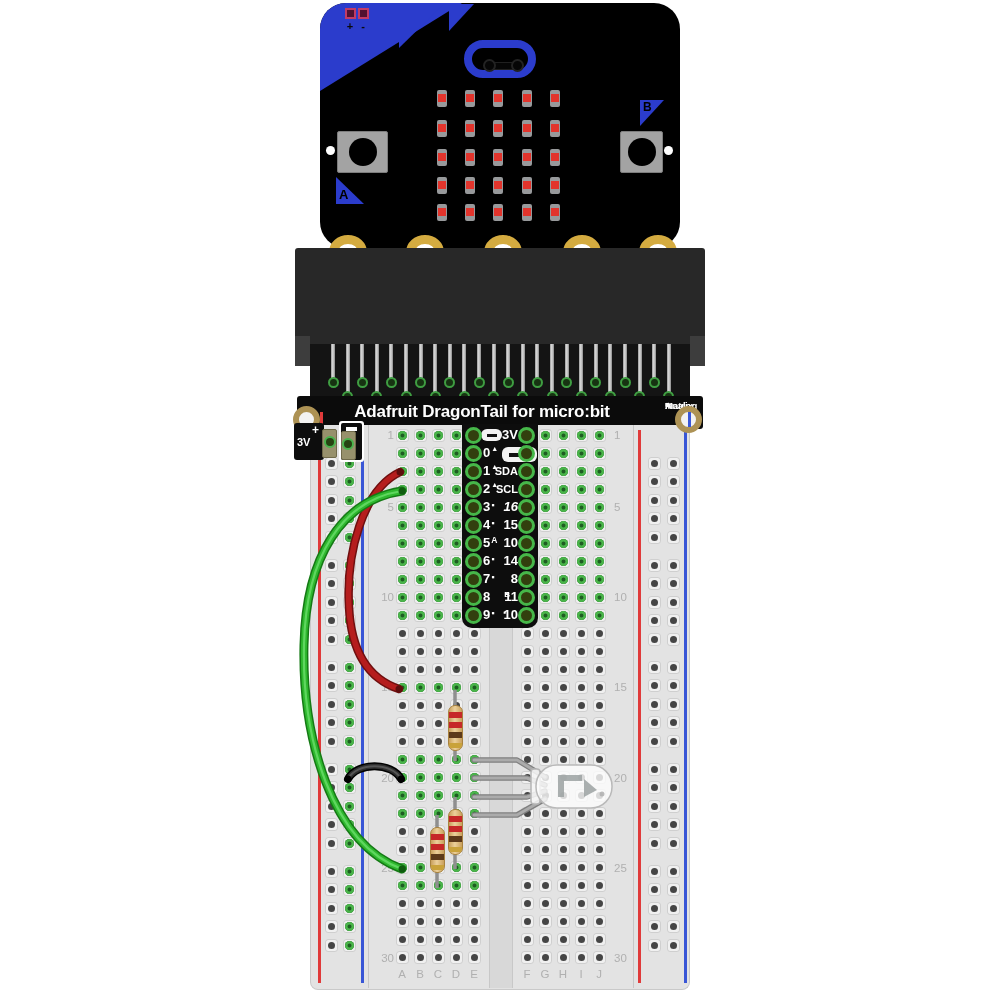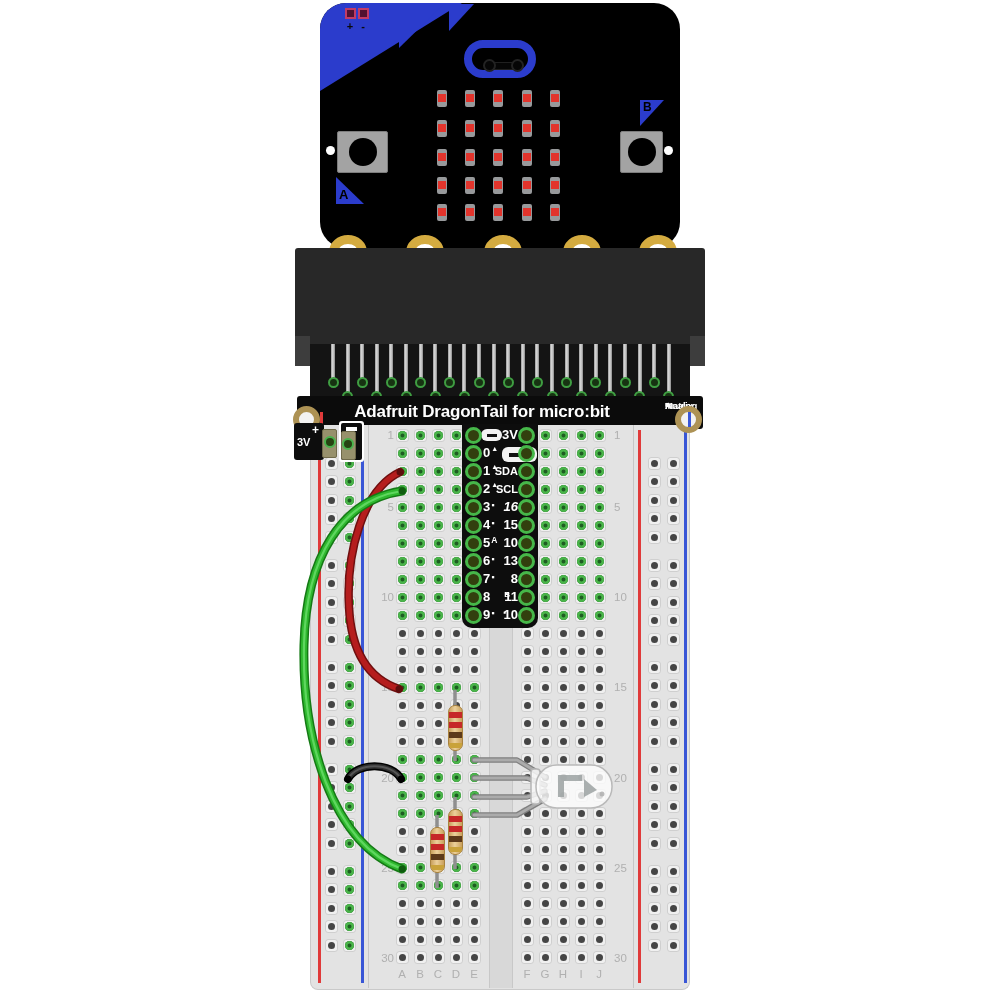--- a/index.html
+++ b/index.html
@@ -790,21 +790,21 @@
         <div class="slbl right sm" style="top: 39.06px;">SDA</div>
         <div class="spin" style="left: 55.5px; top: 38.56px;"></div>
         <div class="slbl right sm" style="top: 57.09px;">SCL</div>
         <div class="spin" style="left: 55.5px; top: 56.59px;"></div>
         <div class="slbl right" style="top: 75.12px; font-style: italic;">16</div>
         <div class="spin" style="left: 55.5px; top: 74.62px;"></div>
         <div class="slbl right" style="top: 93.15px;">15</div>
         <div class="spin" style="left: 55.5px; top: 92.65px;"></div>
         <div class="slbl right" style="top: 111.18px;">10</div>
         <div class="spin" style="left: 55.5px; top: 110.68px;"></div>
-        <div class="slbl right" style="top: 129.21px;">13</div>
+        <div class="slbl right" style="top: 129.21px;">14</div>
         <div class="spin" style="left: 55.5px; top: 128.71px;"></div>
         <div class="slbl right" style="top: 147.24px;">8</div>
         <div class="spin" style="left: 55.5px; top: 146.74px;"></div>
         <div class="slbl right" style="top: 165.27px;"><span class="pfx">B</span>11</div>
         <div class="spin" style="left: 55.5px; top: 164.77px;"></div>
         <div class="slbl right" style="top: 183.3px;"><span class="pfx">▪</span>10</div>
         <div class="spin" style="left: 55.5px; top: 182.8px;"></div>
       </div>
   </div>
 

